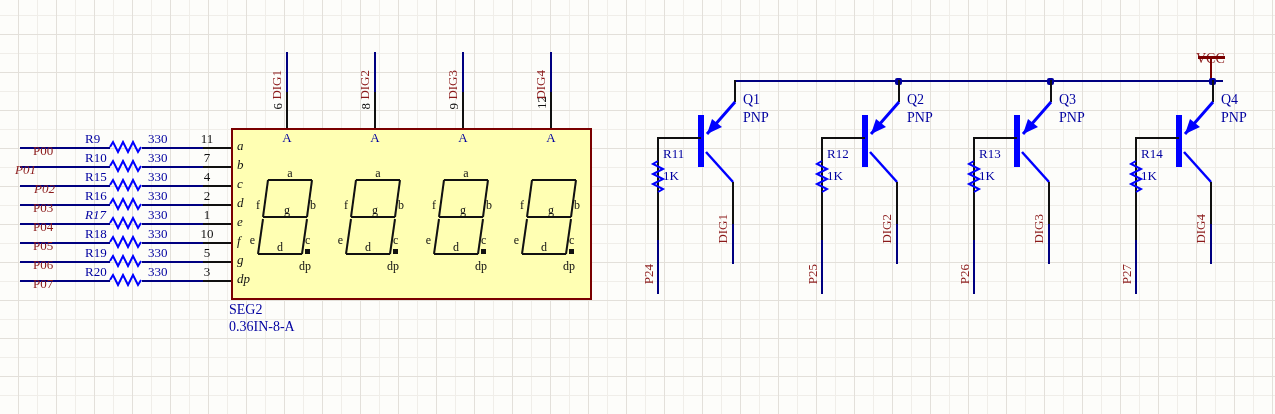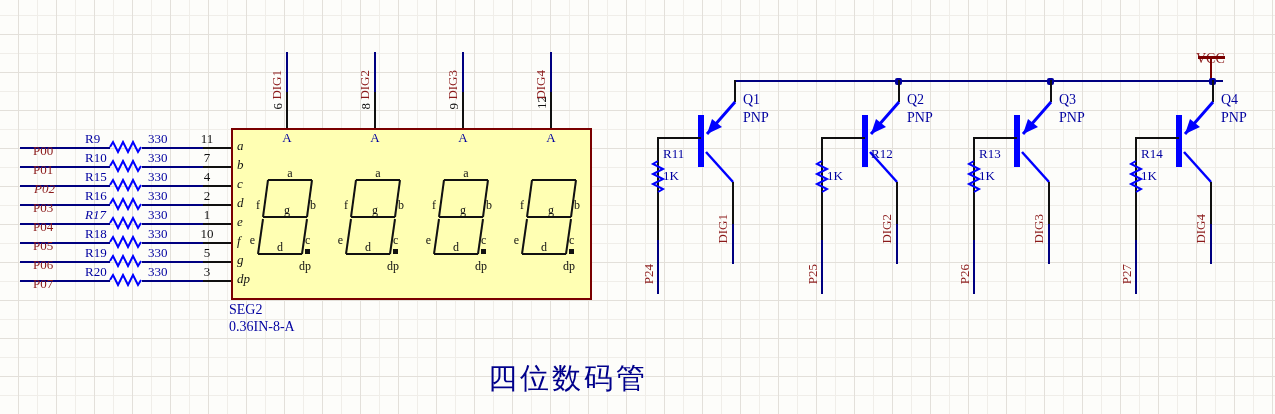--- a/index.html
+++ b/index.html
@@ -42,39 +42,38 @@
 
   <div class="abs lbl blue" style="left:229px; top:303px; font-size:14px;">SEG2</div>
   <div class="abs lbl blue" style="left:229px; top:320px; font-size:14px;">0.36IN-8-A</div>
 
   <div class="abs lbl red" style="left:1196px; top:40px; font-size:14px;">VCC</div>
   <div class="abs" style="left:1198px; top:56px; width:27px; height:3px; background:#7A0000;"></div>
   <div class="abs" style="left:1210px; top:58px; width:2px; height:23px; background:#7A0000;"></div>
 
   <div class="abs hwire" style="left:735px; top:80px; width:488px;"></div>
 
-  <div class="abs caption" style="left:488px; top:363px;">四位数码管</div>
 <div class="abs hwire" style="left: 20px; top: 147px; width: 90px; height: 2px;"></div>
     <svg width="34" height="14" style="left: 109px; top: 140px;">
       <polyline points="1,7 4,2 9,12 14,2 19,12 24,2 29,12 32,7" fill="none" stroke="#0000FF" stroke-width="2"></polyline>
     </svg>
     <div class="abs hwire" style="left: 142px; top: 147px; width: 62px; height: 2px;"></div>
     <div class="abs hpin" style="left: 203px; top: 147px; width: 28px; height: 2px;"></div>
     <div class="abs lbl red" style="left: 33px; top: 132px;">P00</div>
     <div class="abs lbl blue" style="left: 85px; top: 132px;">R9</div>
     <div class="abs lbl blue" style="left: 148px; top: 132px;">330</div>
     <div class="abs lbl blk" style="left: 192px; top: 132px; width: 30px; text-align: center;">11</div>
     <div class="abs lbl blk ital" style="left: 237px; top: 139px;">a</div>
     <div class="abs hwire" style="left: 20px; top: 166px; width: 90px; height: 2px;"></div>
     <svg width="34" height="14" style="left: 109px; top: 159px;">
       <polyline points="1,7 4,2 9,12 14,2 19,12 24,2 29,12 32,7" fill="none" stroke="#0000FF" stroke-width="2"></polyline>
     </svg>
     <div class="abs hwire" style="left: 142px; top: 166px; width: 62px; height: 2px;"></div>
     <div class="abs hpin" style="left: 203px; top: 166px; width: 28px; height: 2px;"></div>
-    <div class="abs lbl red" style="left: 33px; top: 151px;">P01</div>
+    <div class="abs lbl red" style="left: 15px; top: 151px; font-style: italic;">P01</div>
     <div class="abs lbl blue" style="left: 85px; top: 151px;">R10</div>
     <div class="abs lbl blue" style="left: 148px; top: 151px;">330</div>
     <div class="abs lbl blk" style="left: 192px; top: 151px; width: 30px; text-align: center;">7</div>
     <div class="abs lbl blk ital" style="left: 237px; top: 158px;">b</div>
     <div class="abs hwire" style="left: 20px; top: 185px; width: 90px; height: 2px;"></div>
     <svg width="34" height="14" style="left: 109px; top: 178px;">
       <polyline points="1,7 4,2 9,12 14,2 19,12 24,2 29,12 32,7" fill="none" stroke="#0000FF" stroke-width="2"></polyline>
     </svg>
     <div class="abs hwire" style="left: 142px; top: 185px; width: 62px; height: 2px;"></div>
     <div class="abs hpin" style="left: 203px; top: 185px; width: 28px; height: 2px;"></div>
@@ -257,21 +256,21 @@
       <polygon points="10,56 15,41 25,49" fill="#0000FF"></polygon>
       <rect x="1" y="37" width="6" height="52" fill="#0000FF"></rect>
       <line x1="9" y1="74" x2="36" y2="104" stroke="#0000FF" stroke-width="2.5"></line>
     </svg>
     <div class="abs hpin" style="left: 821px; top: 137px; width: 44px; height: 2px;"></div>
     <div class="abs vpin" style="left: 821px; top: 139px; width: 2px; height: 101px;"></div>
     <svg width="14" height="34" style="left: 815px; top: 160px;">
       <polyline points="7,1 2,4 12,9 2,14 12,19 2,24 12,29 7,32" fill="none" stroke="#0000FF" stroke-width="2"></polyline>
     </svg>
     <div class="abs vwire" style="left: 821px; top: 240px; width: 2px; height: 54px;"></div>
-    <div class="abs lbl blue" style="left: 827px; top: 147px; margin-left: 44px;">R12</div>
+    <div class="abs lbl blue" style="left: 827px; top: 147px;">R12</div>
     <div class="abs lbl blue" style="left: 827px; top: 169px;">1K</div>
     <div class="abs lbl blue" style="left: 907px; top: 93px; font-size: 14px;">Q2</div>
     <div class="abs lbl blue" style="left: 907px; top: 111px; font-size: 14px;">PNP</div>
     <div class="abs vtext red" style="left: 806px; top: 252px;">P25</div>
     <div class="abs vpin" style="left: 896px; top: 182px; width: 2px; height: 42px;"></div>
     <div class="abs vwire" style="left: 896px; top: 224px; width: 2px; height: 40px;"></div>
     <div class="abs vtext red" style="left: 880px; top: 202px;">DIG2</div>
     <div class="abs " style="left: 1047px; top: 78px; width: 7px; height: 7px; background: rgb(0, 0, 160); border-radius: 2px;"></div>
     <svg width="46" height="110" style="left: 1013px; top: 78px;">
       <line x1="38" y1="2" x2="38" y2="24" stroke="#101010" stroke-width="2"></line>

